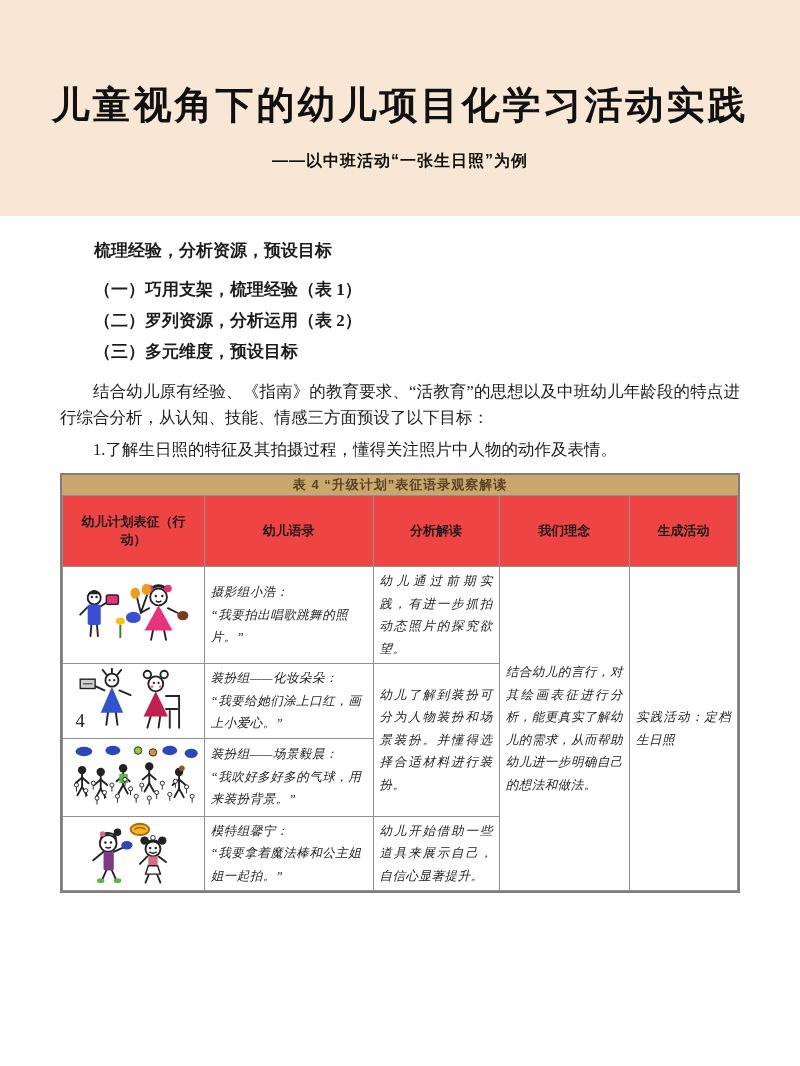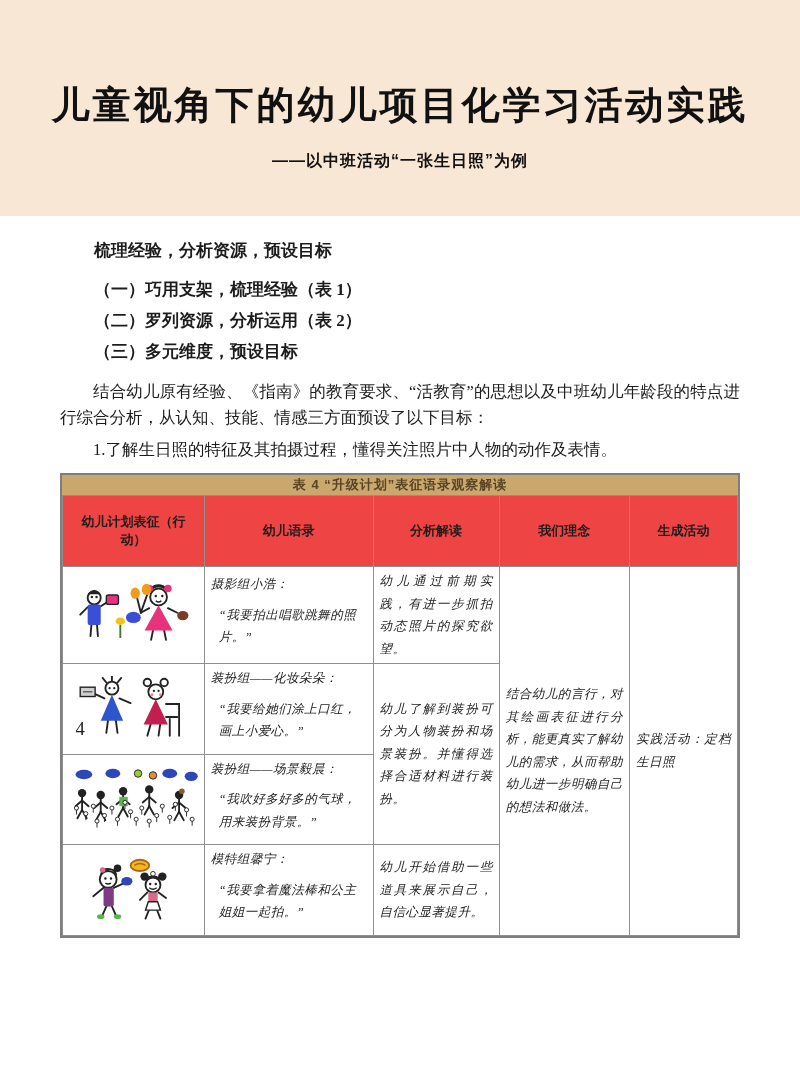--- a/index.html
+++ b/index.html
@@ -103,21 +103,21 @@
     line-height: 1.8;
     letter-spacing: 0.5px;
     color: #222;
   }
   td.cell-analysis, td.cell-concept, td.cell-generated {
     text-align: justify;
   }
   td.cell-drawing { padding: 2px; background:#fff; }
   td.cell-drawing svg { display:block; width:100%; height:100%; }
   .quote-speaker { margin:0; }
-  .quote-line { margin:8px; }
+  .quote-line { margin:0; }
   .r1 { height: 72px; }
   .r2 { height: 74px; }
   .r3 { height: 78px; }
   .r4 { height: 74px; }
 </style>
 </head>
 <body>
 
 <div class="page">
 

